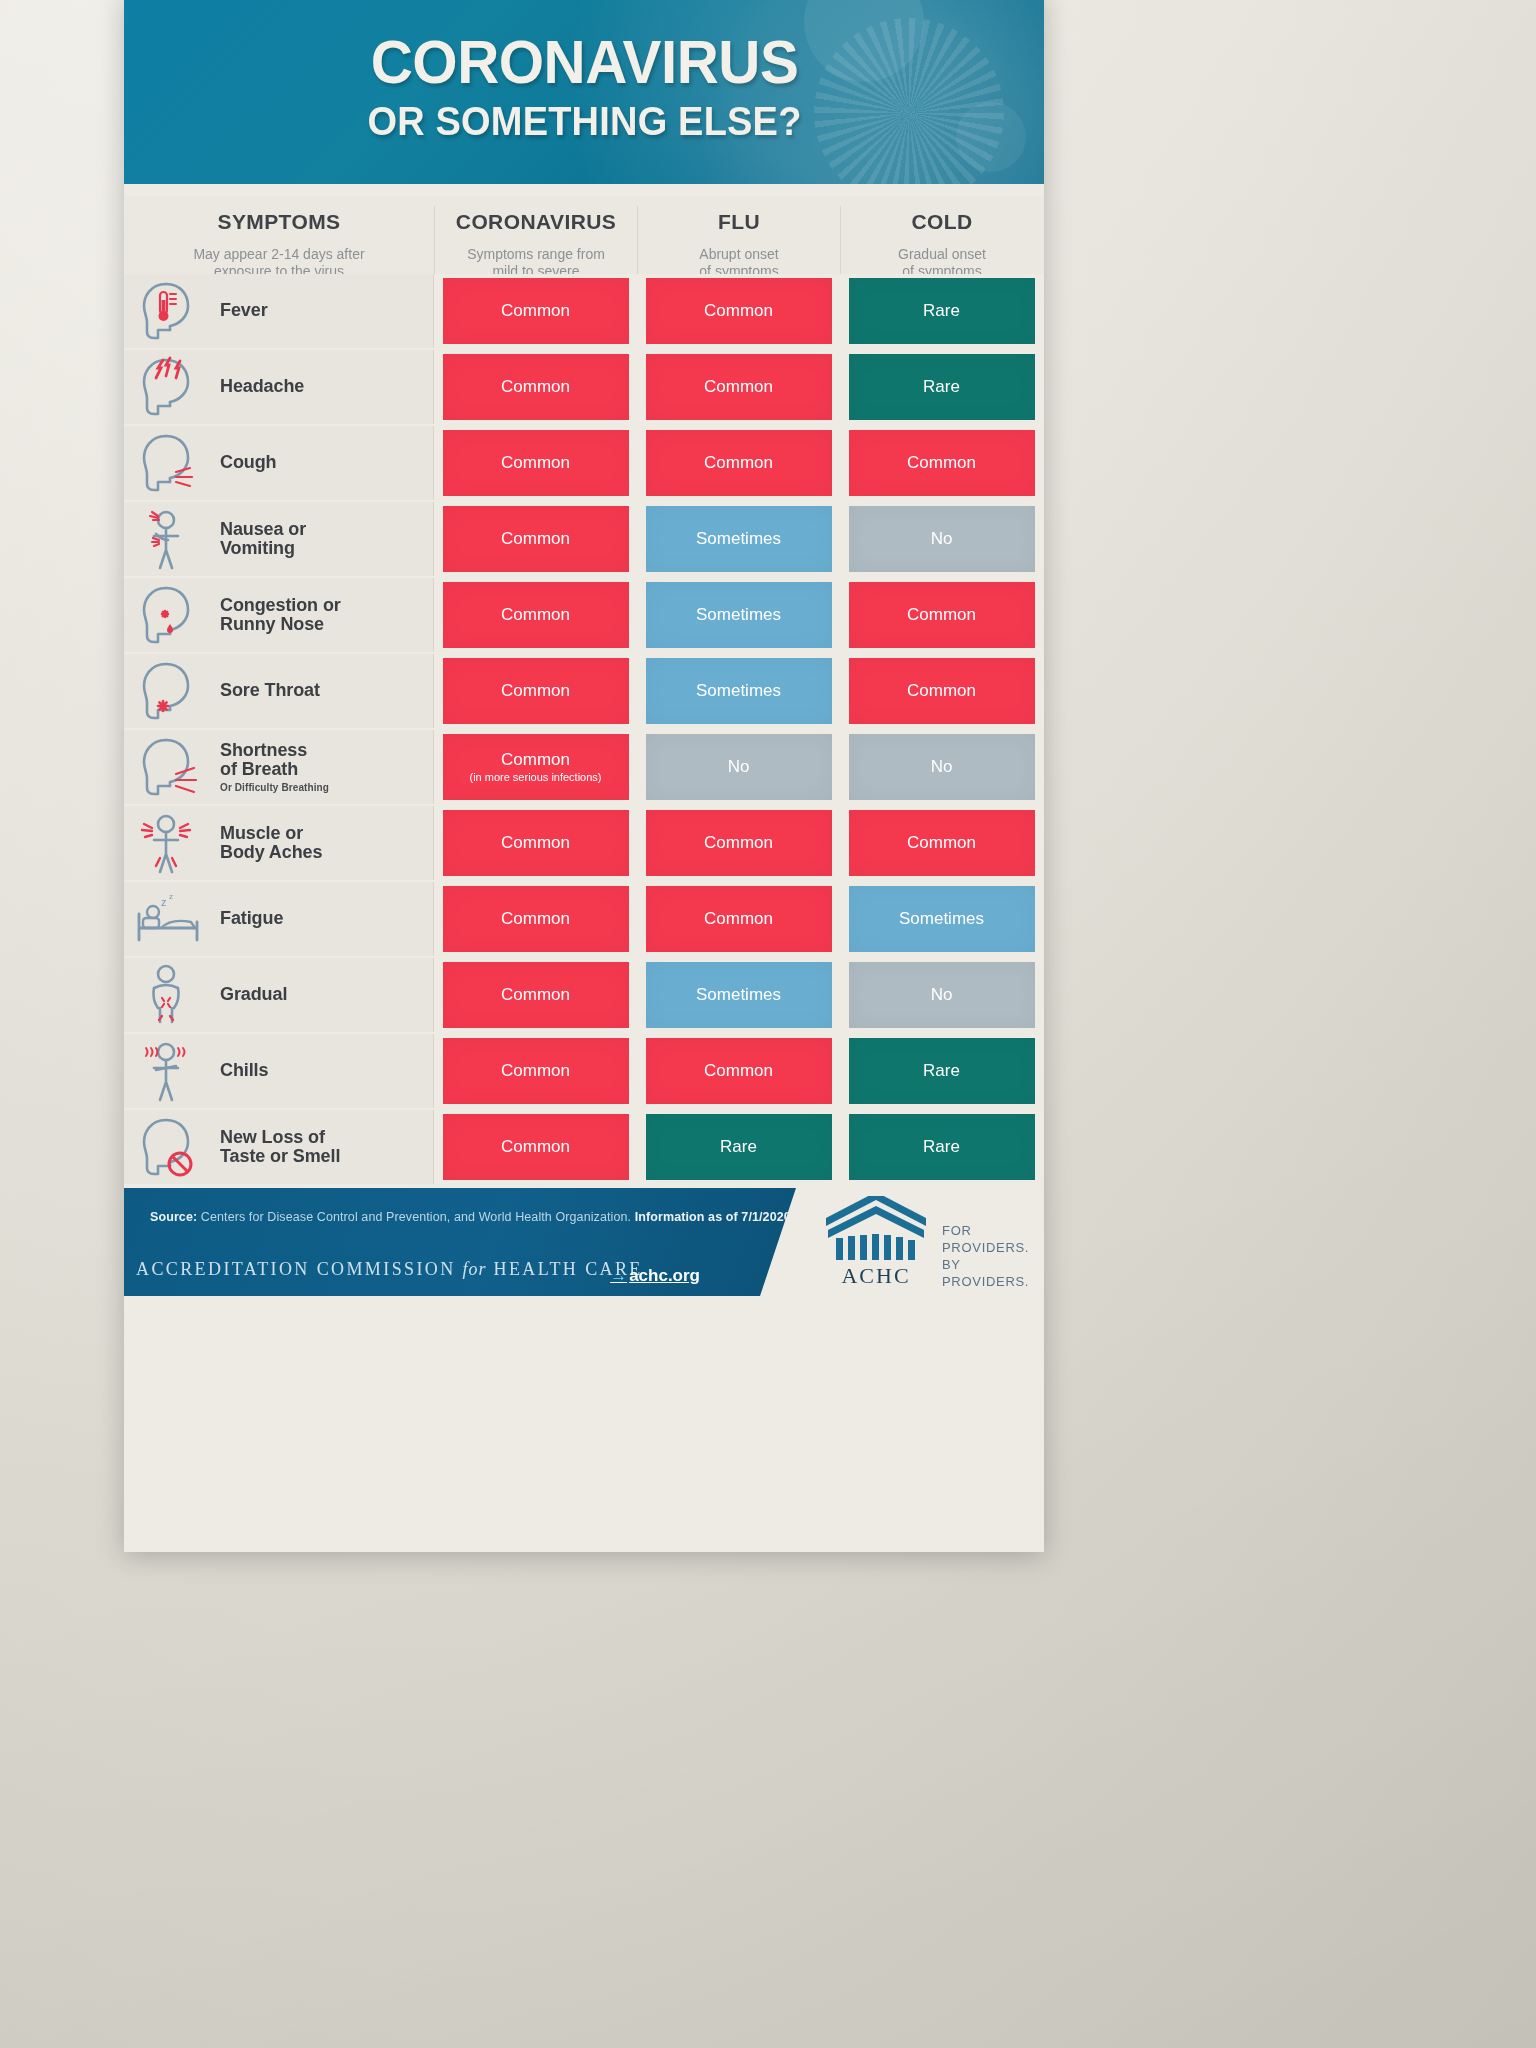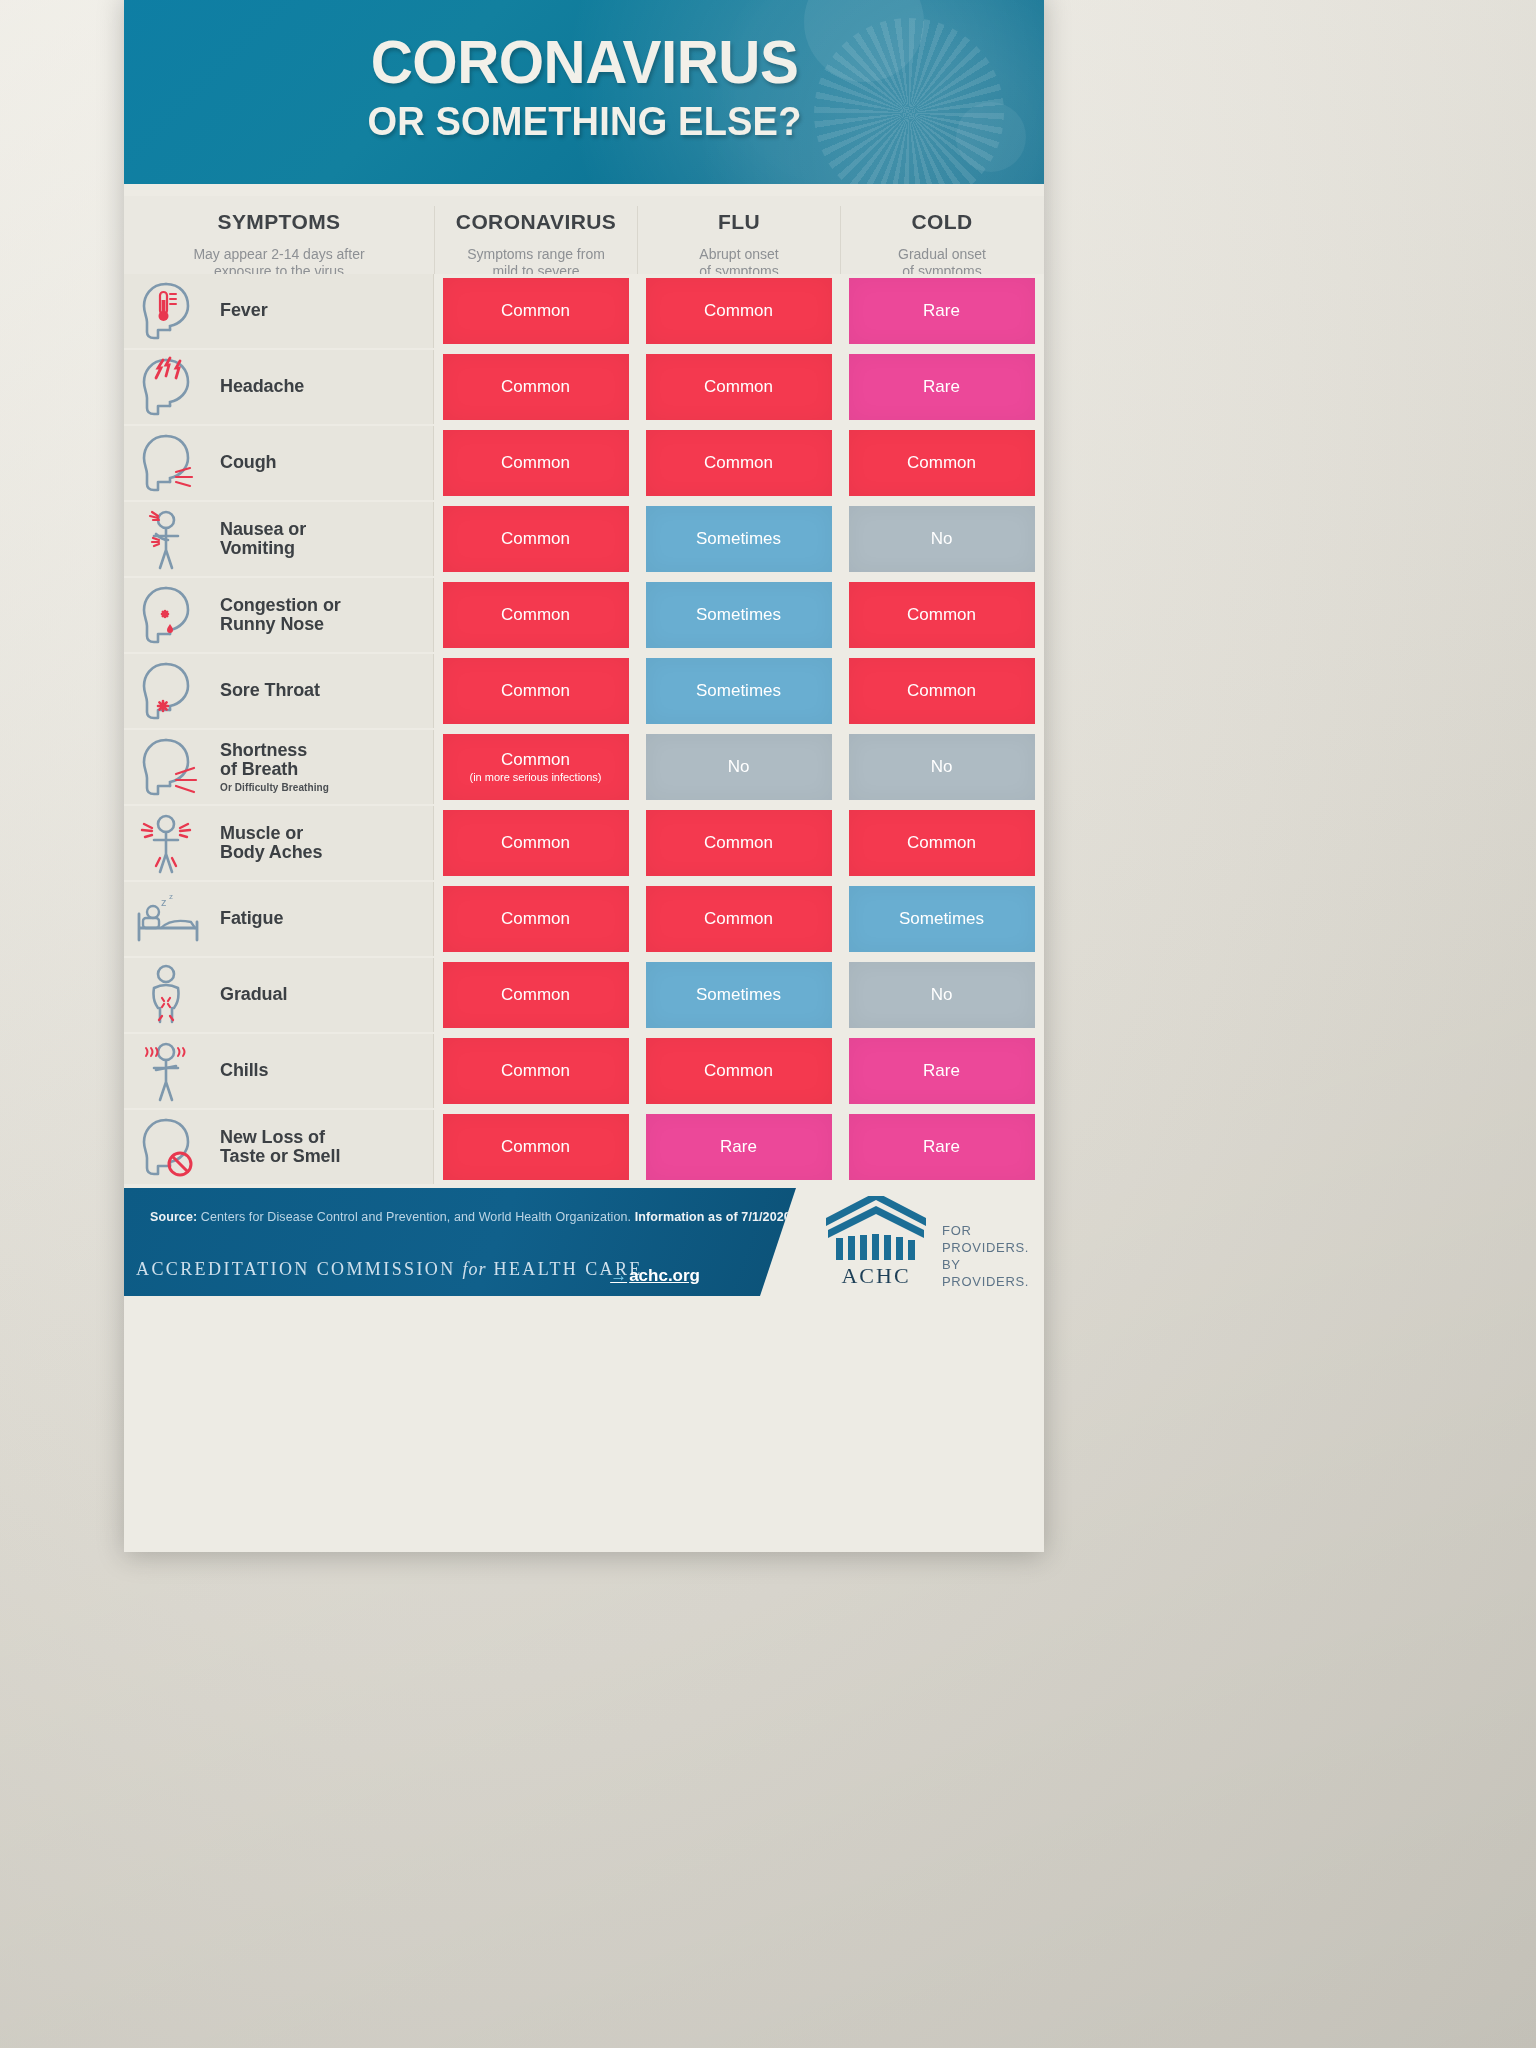--- a/index.html
+++ b/index.html
@@ -171,21 +171,21 @@
     align-items: center;
     justify-content: center;
     color: #ffffff;
     font-size: 17px;
     line-height: 1.1;
     text-align: center;
     box-shadow: inset 0 0 22px rgba(0,0,0,.045);
   }
   .chip .sub { font-size: 11px; margin-top: 1px; }
   .chip.common    { background: #f4394f; }
-  .chip.rare      { background: #ec4899; }
+  .chip.rare      { background: #0f766e; }
   .chip.sometimes { background: #69aed1; }
   .chip.no        { background: #aebbc3; }
 
   
   .footer {
     display: flex;
     align-items: stretch;
     height: 108px;
     background: #edebe4;
     margin-top: 4px;

